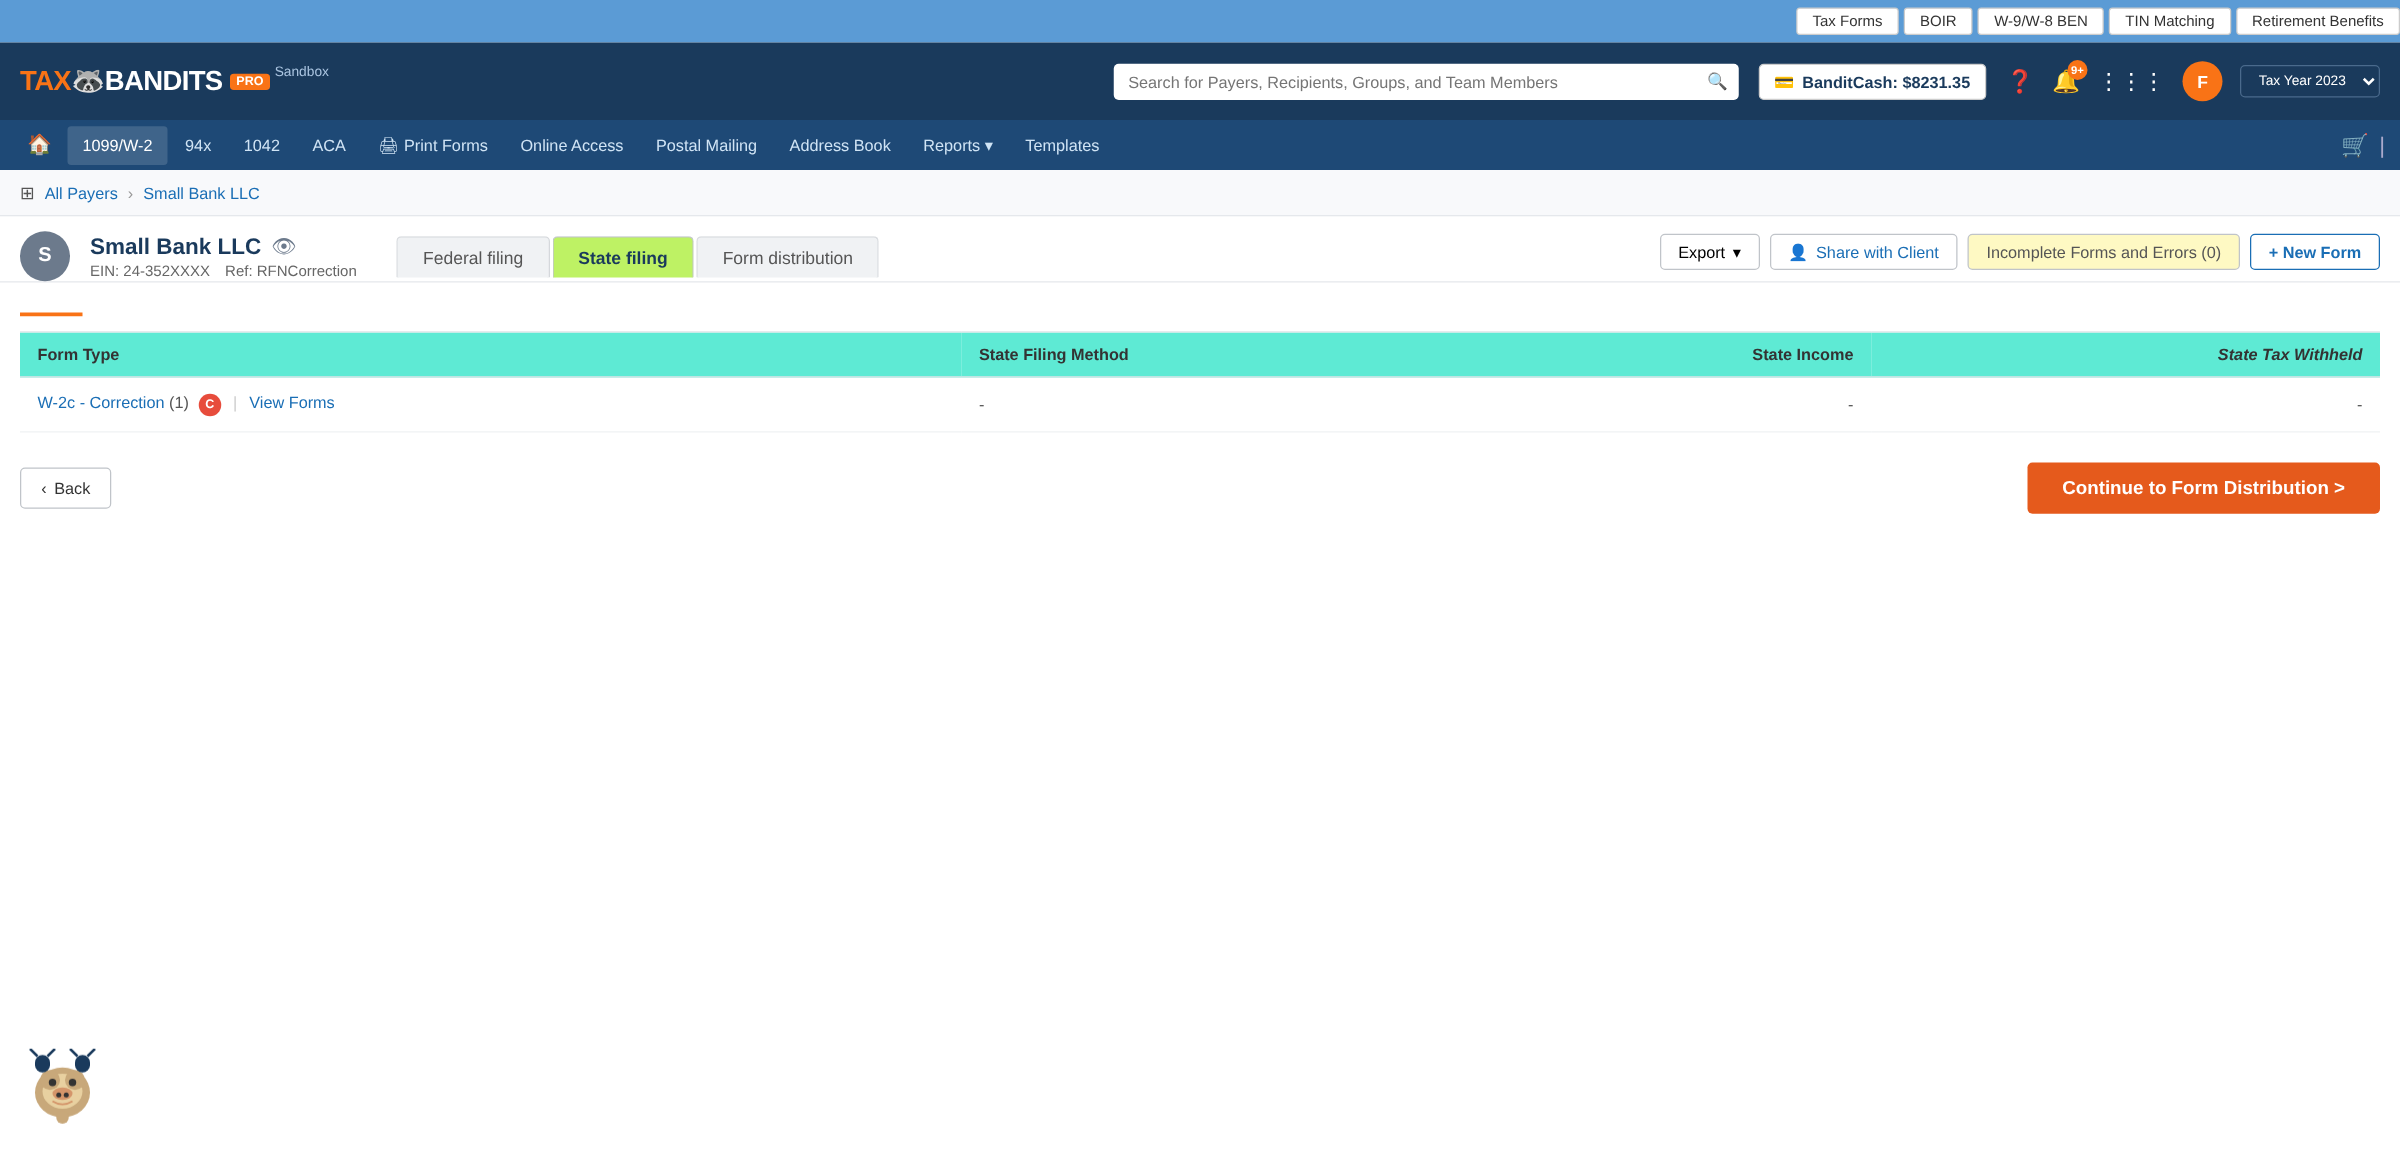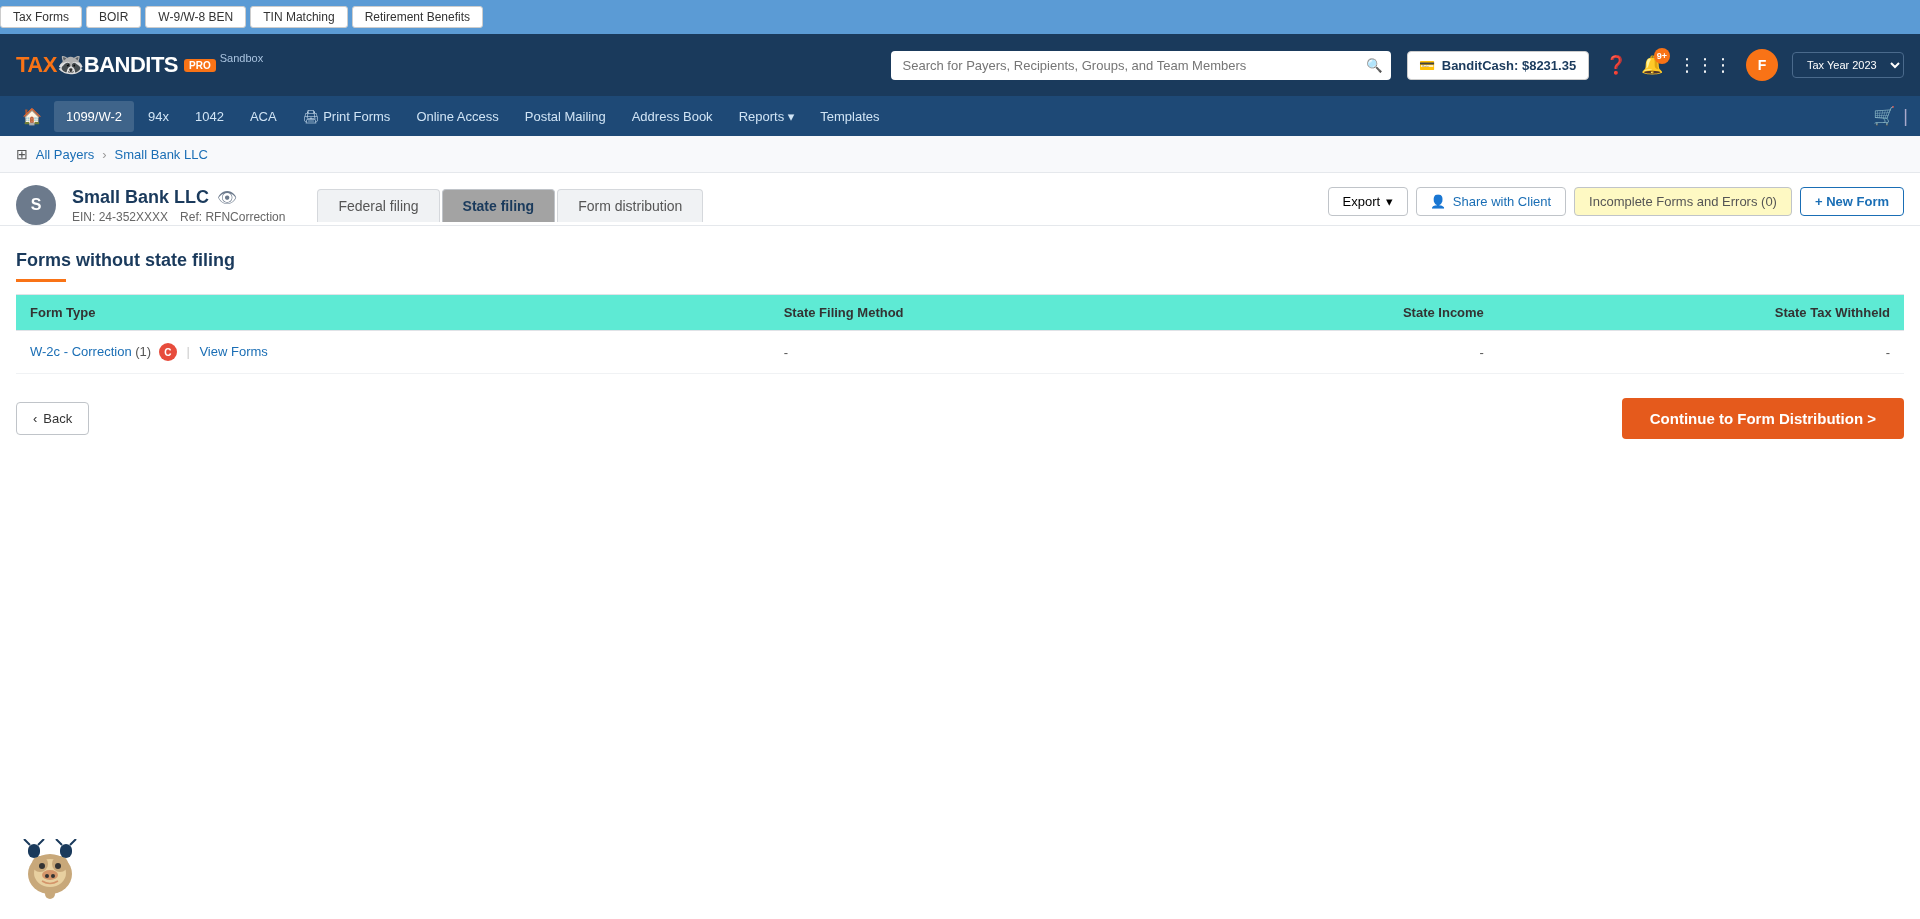--- a/index.html
+++ b/index.html
@@ -2,21 +2,21 @@
 <html><head>
   <meta charset="utf-8">
   <style>
     * { box-sizing: border-box; margin: 0; padding: 0; }
     body { font-family: -apple-system, BlinkMacSystemFont, 'Segoe UI', Arial, sans-serif; font-size: 14px; background: #fff; color: #333; }
 
     
     .top-bar {
       background: #5b9bd5;
       display: flex;
-      justify-content: flex-start;
+      justify-content: flex-end;
       gap: 4px;
       padding: 6px 0;
     }
     .top-bar-btn {
       background: #fff;
       border: 1px solid #ccc;
       border-radius: 3px;
       padding: 3px 12px;
       font-size: 12px;
       cursor: pointer;
@@ -243,21 +243,21 @@
       border: 1px solid #d5d8dc;
       border-bottom: none;
       border-radius: 4px 4px 0 0;
       background: #f0f2f4;
       color: #555;
       cursor: pointer;
       font-size: 14px;
       margin-right: 2px;
     }
     .payer-tab.active {
-      background: #a3a3a3;
+      background: #bef264;
       color: #1a3a5c;
       font-weight: 600;
       border-color: #c0c4c9;
       position: relative;
       z-index: 1;
     }
     .payer-actions {
       margin-left: auto;
       display: flex;
       align-items: center;
@@ -499,30 +499,29 @@
     <button class="share-btn">
       <span>👤</span>
       <span>Share with Client</span>
     </button>
     <button class="incomplete-btn">Incomplete Forms and Errors (0)</button>
     <button class="new-form-btn">+ New Form</button>
   </div>
 </div>
 
 <div class="main-content">
-  <div class="section-title">Forms without state filing</div>
   <div class="section-underline"></div>
 
   <table class="forms-table">
     <thead>
       <tr>
         <th>Form Type</th>
         <th>State Filing Method</th>
         <th style="text-align:right;">State Income</th>
-        <th style="text-align:right;">State Tax Withheld</th>
+        <th style="text-align:right;font-style:italic;">State Tax Withheld</th>
       </tr>
     </thead>
     <tbody>
       <tr>
         <td>
           <a href="#" class="form-type-link">W-2c - Correction</a>
           <span>(1)</span>
           <span class="correction-badge">C</span>
           <span class="pipe-sep">|</span>
           <a href="#" class="view-forms-link">View Forms</a>

